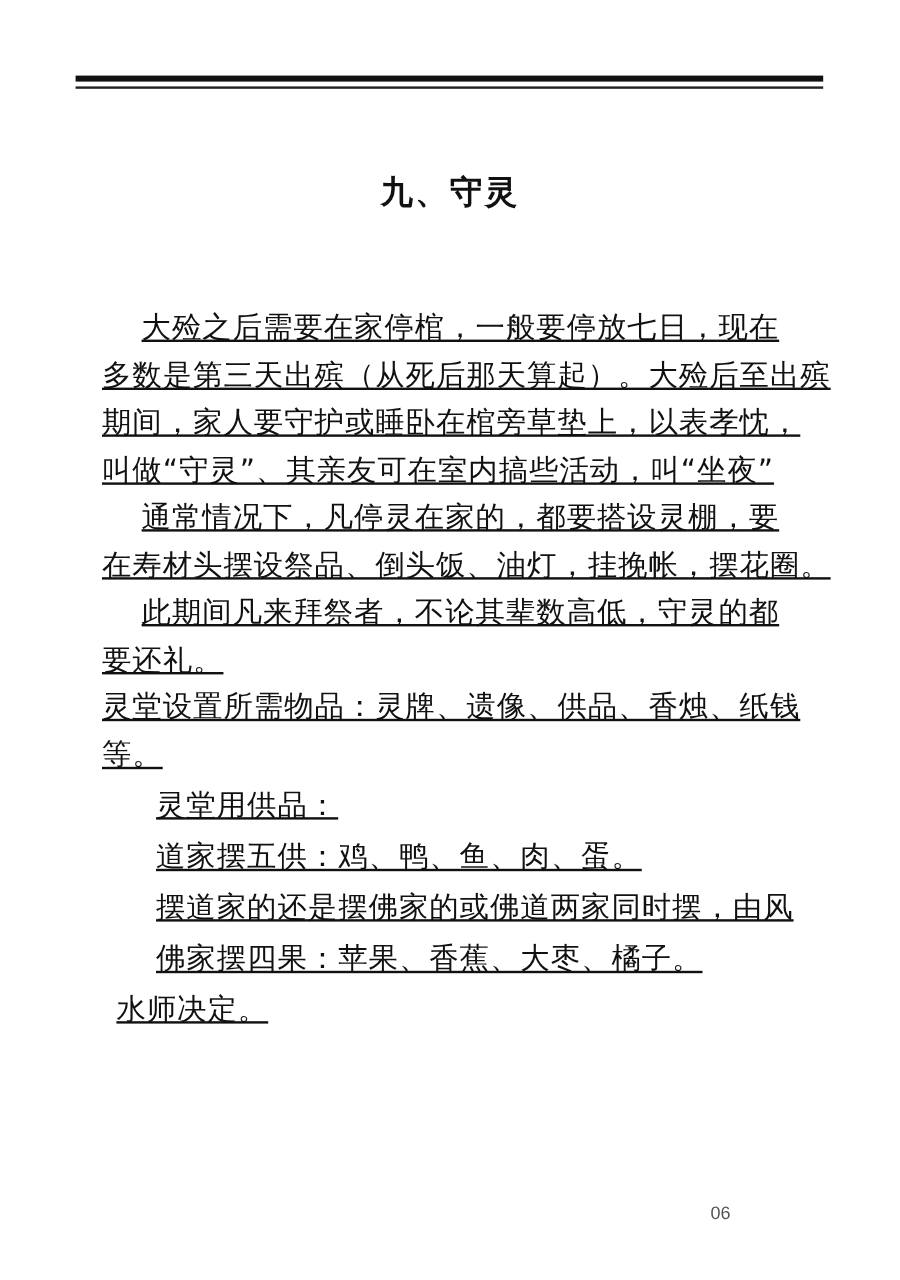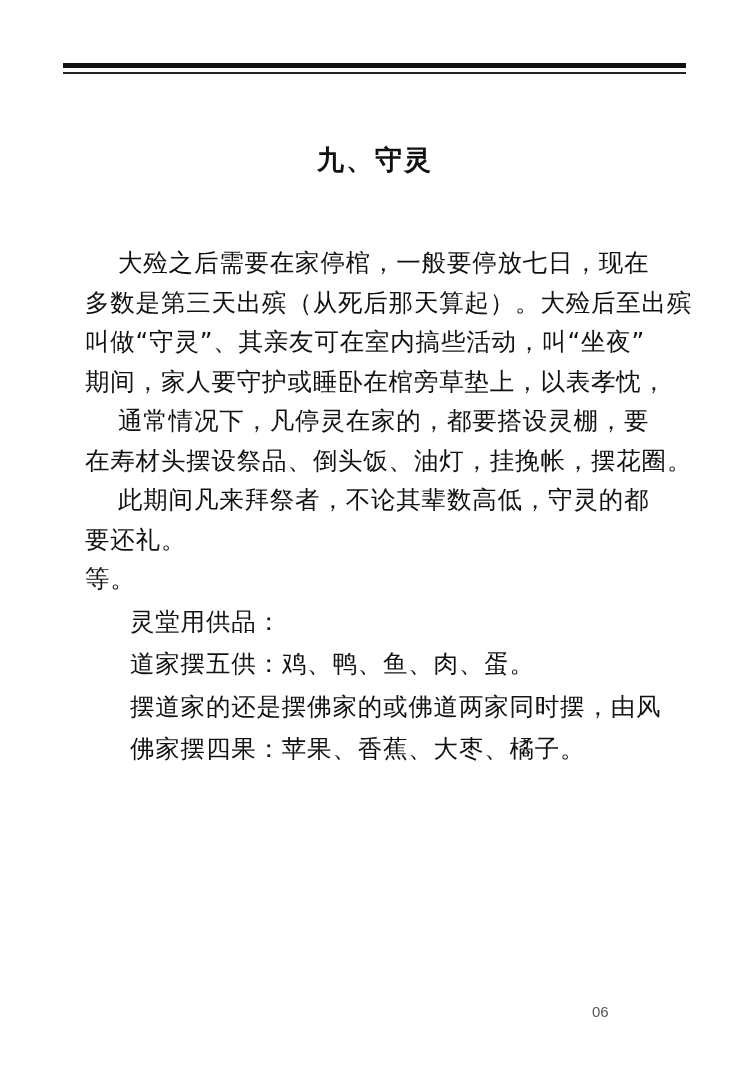--- a/index.html
+++ b/index.html
@@ -38,22 +38,23 @@
       width: 750px;
       text-align: center;
       font-size: 27px;
       font-weight: bold;
       letter-spacing: 2px;
       color: #111111;
     }
     .body-text {
       position: absolute;
       left: 85px;
-      top: 243px;
+      top: 253px;
       width: 590px;
+      text-decoration: underline;
     }
     .line {
       height: 39.5px;
       line-height: 39.5px;
       font-size: 24.5px;
       white-space: nowrap;
       letter-spacing: 0.8px;
     }
     .line.indent {
       padding-left: 33px;
@@ -75,26 +76,28 @@
 <body>
 
 <div class="rule-thick"></div>
 <div class="rule-thin"></div>
 
 <div class="title">九、守灵</div>
 
 <div class="body-text">
   <div class="line indent">大殓之后需要在家停棺，一般要停放七日，现在</div>
   <div class="line">多数是第三天出殡（从死后那天算起）。大殓后至出殡</div>
+  <div class="line">期间，家人要守护或睡卧在棺旁草垫上，以表孝忱，</div>
   <div class="line">叫做“守灵”、其亲友可在室内搞些活动，叫“坐夜”</div>
-  <div class="line">期间，家人要守护或睡卧在棺旁草垫上，以表孝忱，</div>
   <div class="line indent">通常情况下，凡停灵在家的，都要搭设灵棚，要</div>
   <div class="line">在寿材头摆设祭品、倒头饭、油灯，挂挽帐，摆花圈。</div>
   <div class="line indent">此期间凡来拜祭者，不论其辈数高低，守灵的都</div>
   <div class="line">要还礼。</div>
+  <div class="line">灵堂设置所需物品：灵牌、遗像、供品、香烛、纸钱</div>
   <div class="line">等。</div>
   <div class="line indent gap-before">灵堂用供品：</div>
   <div class="line indent gap-before">道家摆五供：鸡、鸭、鱼、肉、蛋。</div>
   <div class="line indent gap-before">摆道家的还是摆佛家的或佛道两家同时摆，由风</div>
   <div class="line indent gap-before">佛家摆四果：苹果、香蕉、大枣、橘子。</div>
+  <div class="line gap-before">水师决定。</div>
 </div>
 
 <div class="page-number">06</div>
 
 </body></html>

